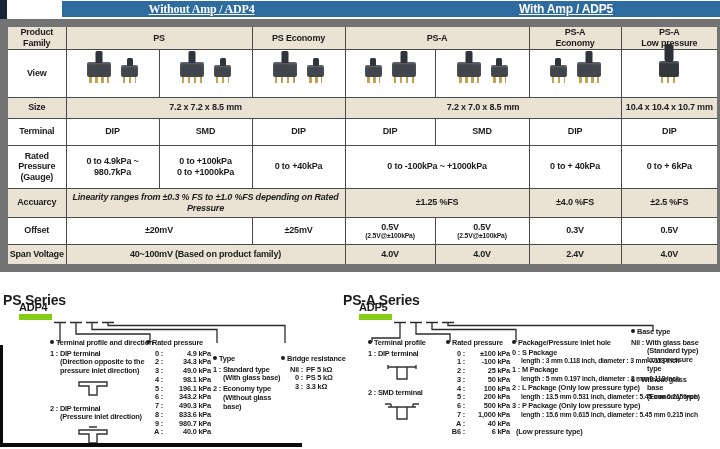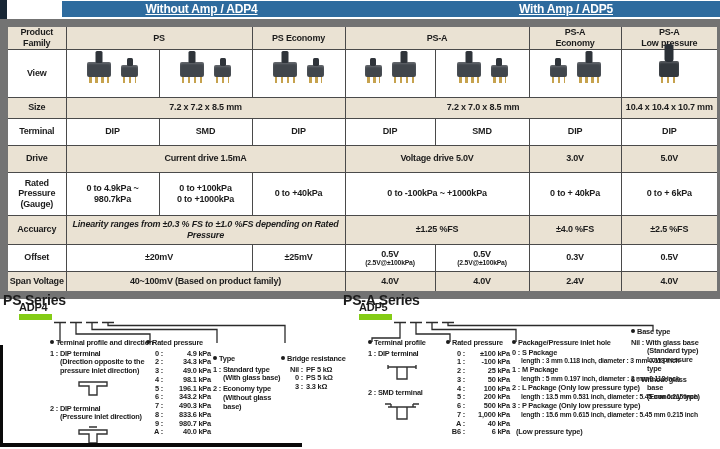--- a/index.html
+++ b/index.html
@@ -3,21 +3,21 @@
 <meta charset="utf-8">
 <style>
   html,body{margin:0;padding:0;background:#fff;}
   .page{position:relative;width:720px;height:449px;background:#ffffff;overflow:hidden;
         font-family:"Liberation Sans",sans-serif;font-weight:700;color:#1c1c1c;letter-spacing:-0.2px;}
   
   .corner-mark{position:absolute;left:0;top:0;width:7px;height:26px;background:#182735;}
   
   .hdr{position:absolute;top:1px;height:16px;background:#2e6b9e;color:#fff;
        display:flex;align-items:center;justify-content:center;font-size:12px;text-decoration:underline;}
-  .hdr-adp4{left:62px;width:279px;}
+  .hdr-adp4{left:62px;width:279px;font-family:Liberation Serif, serif;}
   .hdr-adp5{left:336px;width:374px;padding-left:43px;}
   
   table.spec{position:absolute;left:0;top:19px;width:719px;border-collapse:collapse;table-layout:fixed;
              border:8px solid #737373;}
   table.spec td{border:1px solid #4a4a4a;text-align:center;vertical-align:middle;padding:0 1px;
                 font-size:9px;white-space:pre-line;line-height:1.15;}
   tr.beige td{background:#eae2d3;}
   tr.white td{background:#ffffff;}
   td.divL{border-left:2px solid #222;}
   td.lbl{font-size:8.8px;}
@@ -124,27 +124,20 @@
     </tr>
     <tr class="white r-term">
       <td class="lbl">Terminal</td>
       <td>DIP</td>
       <td>SMD</td>
       <td>DIP</td>
       <td class="divL">DIP</td>
       <td>SMD</td>
       <td>DIP</td>
       <td>DIP</td>
-    </tr>
-    <tr class="beige r-drive">
-      <td class="lbl">Drive</td>
-      <td colspan="3">Current drive 1.5mA</td>
-      <td colspan="2" class="divL">Voltage drive 5.0V</td>
-      <td>3.0V</td>
-      <td>5.0V</td>
     </tr>
     <tr class="white r-rp">
       <td class="lbl">Rated Pressure
 (Gauge)</td>
       <td>0 to 4.9kPa ~ 980.7kPa</td>
       <td>0 to +100kPa
 0 to +1000kPa</td>
       <td>0 to +40kPa</td>
       <td colspan="2" class="divL">0 to -100kPa ~ +1000kPa</td>
       <td>0 to + 40kPa</td>

